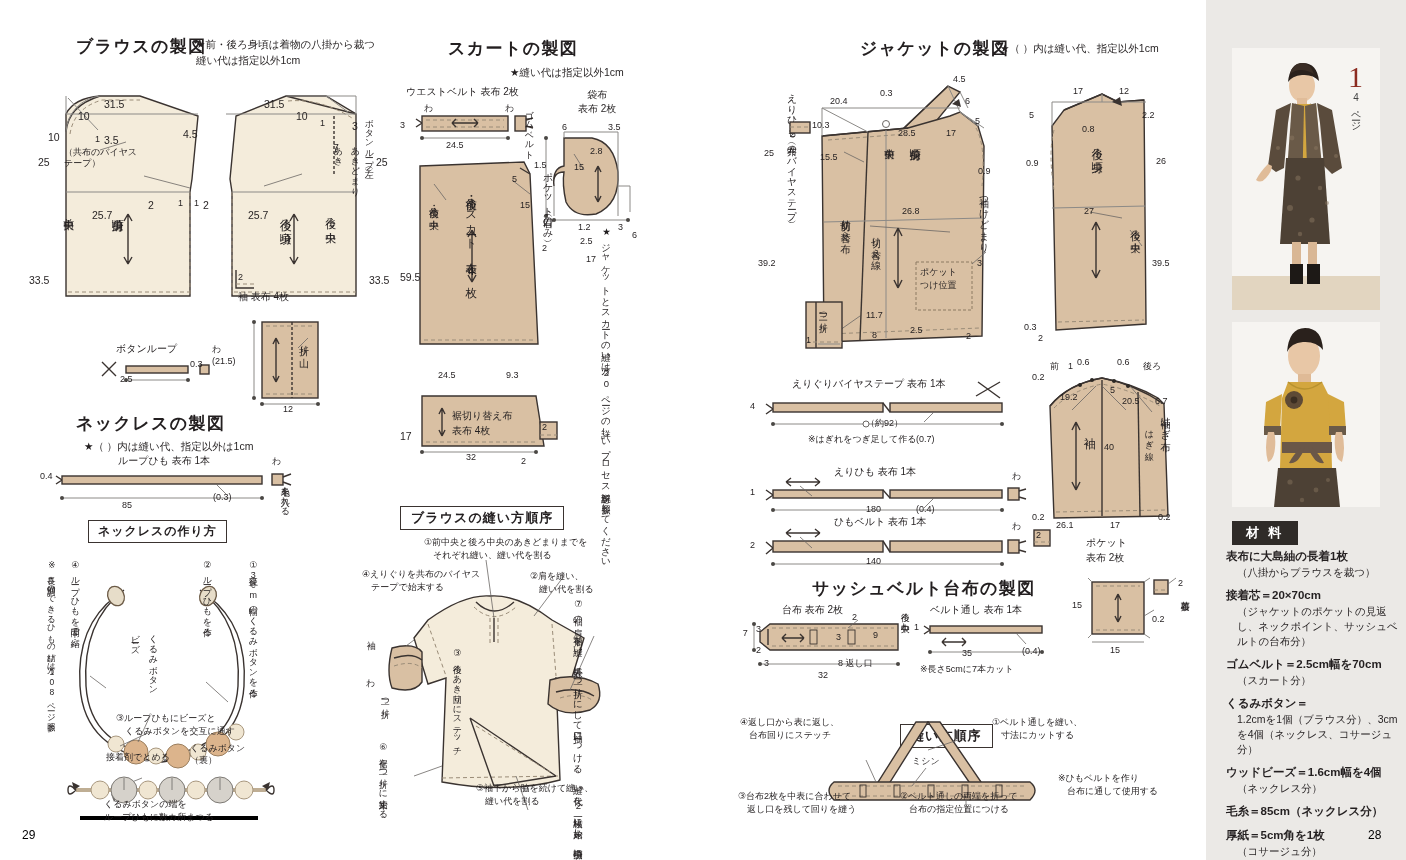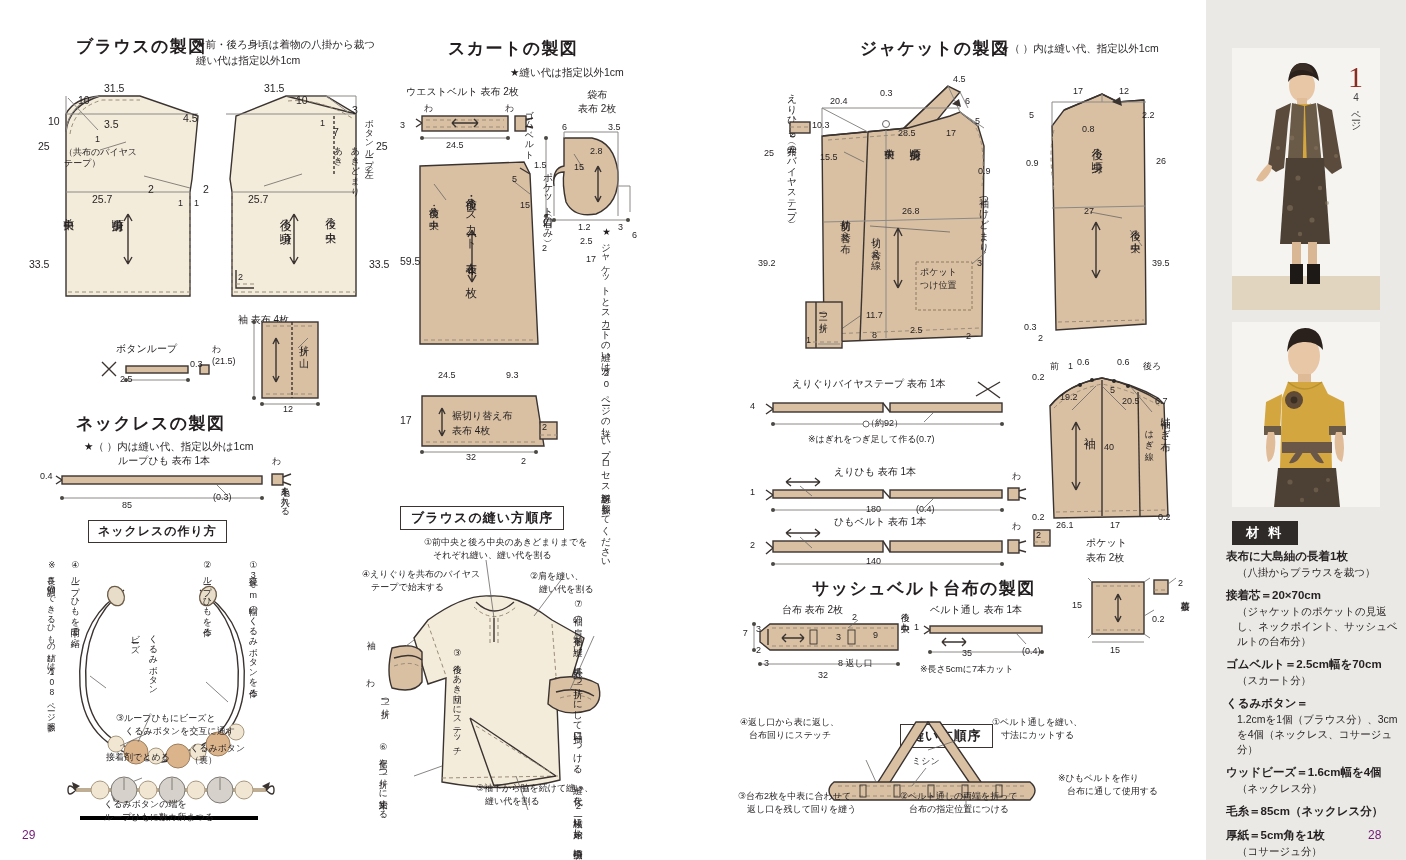--- a/index.html
+++ b/index.html
@@ -5,29 +5,29 @@
   html,body{margin:0;padding:0;background:#fff;}
   body{width:1406px;height:860px;position:relative;overflow:hidden;
        font-family:"Liberation Sans","DejaVu Sans",sans-serif;color:#231f20;}
   .page{position:absolute;inset:0;background:#ffffff;}
   .rightrail{position:absolute;left:1206px;top:0;width:200px;height:860px;background:#ebe9e6;}
   .abs{position:absolute;}
   .t{position:absolute;white-space:nowrap;line-height:1.25;}
   .vt{position:absolute;writing-mode:vertical-rl;text-orientation:upright;line-height:1.15;white-space:nowrap;}
   .sec-title{font-size:17px;font-weight:bold;letter-spacing:.08em;}
   .note{font-size:10.5px;}
-  .dim{font-size:10.5px;}
+  .dim{font-size:10.5px;margin-top:16px;}
   .dimsm{font-size:9px;}
   .lbl{font-size:10px;}
   .thin{position:absolute;background:#6b6764;}
   .boxed{display:inline-block;border:1px solid #3a3330;padding:3px 12px;font-size:14px;font-weight:bold;letter-spacing:.08em;background:#fff;}
   .matbadge{display:inline-block;background:#2f2b28;color:#fff;font-size:13px;font-weight:bold;
             padding:3px 14px;letter-spacing:.22em;}
   .photo{position:absolute;background:#f7f6f4;overflow:hidden;}
-  .pgnum{position:absolute;font-size:12px;color:#701a75;}
+  .pgnum{position:absolute;font-size:12px;color:#000000;}
   .mat-item{font-size:11.5px;margin-bottom:7px;line-height:1.45;}
   .mat-item b{font-weight:bold;}
   .mat-sub{font-size:10.5px;padding-left:11px;display:block;}
   svg{display:block;overflow:visible;}
   .gline{stroke:#8c8a87;stroke-width:1;fill:none;}
   .pline{stroke:#3a3330;stroke-width:1.4;fill:none;}
   .pfill{fill:#d9c0a3;stroke:#3a3330;stroke-width:1.4;}
   .pfill-l{fill:#f4ecdb;stroke:#3a3330;stroke-width:1.4;}
   .dline{stroke:#9a8c78;stroke-width:1;fill:none;stroke-dasharray:4 3;}
   .leader{stroke:#6b6764;stroke-width:.8;fill:none;}
@@ -219,21 +219,21 @@
       <path class="gline" d="M26 22 L88 22"></path>
       <circle cx="26" cy="22" r="2" fill="#4a4744"></circle>
         <circle cx="88" cy="22" r="2" fill="#4a4744"></circle>
       <rect class="pfill" x="100" y="7" width="9" height="9"></rect>
     </svg>
   </div>
   <div class="t dimsm" style="left:190px;top:359px;">0.3</div>
   <div class="t dimsm" style="left:120px;top:374px;">2.5</div>
   <div class="t dimsm" style="left:212px;top:344px;">わ</div>
 
-  <div class="t lbl" style="left:238px;top:314px;">袖 表布 4枚</div>
+  <div class="t lbl" style="left:238px;top:291px;">袖 表布 4枚</div>
   <div class="abs" style="left:250px;top:320px;">
     <svg width="80" height="86" viewBox="0 0 80 86">
       <rect class="pfill" x="12" y="2" width="56" height="76"></rect>
       <path class="dline" d="M16 6 L64 6 M16 74 L64 74"></path>
       <path class="pline" d="M42 2 L42 78" stroke-dasharray="3 2"></path>
       <path class="pline" d="M26 18 L26 62 M26 18 l-3 6 M26 18 l3 6 M26 62 l-3 -6 M26 62 l3 -6" stroke-width="1.4"></path>
       <path class="leader" d="M48 28 L58 18"></path>
       <path class="gline" d="M4 2 L4 78"></path>
       <circle cx="4" cy="2" r="2" fill="#4a4744"></circle>
         <circle cx="4" cy="78" r="2" fill="#4a4744"></circle>

